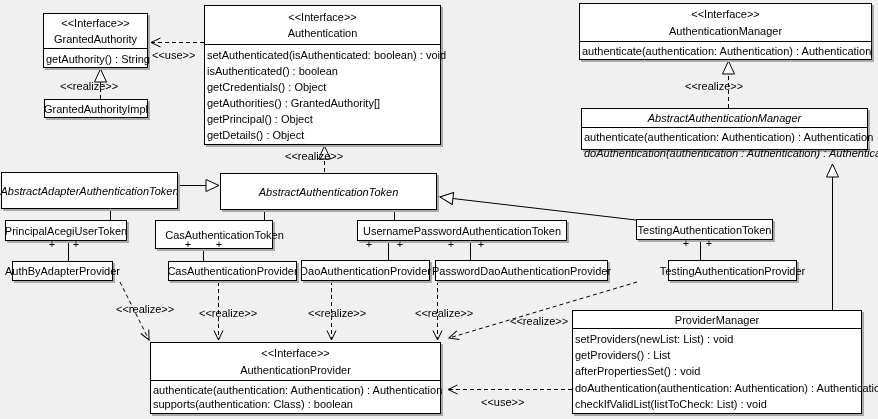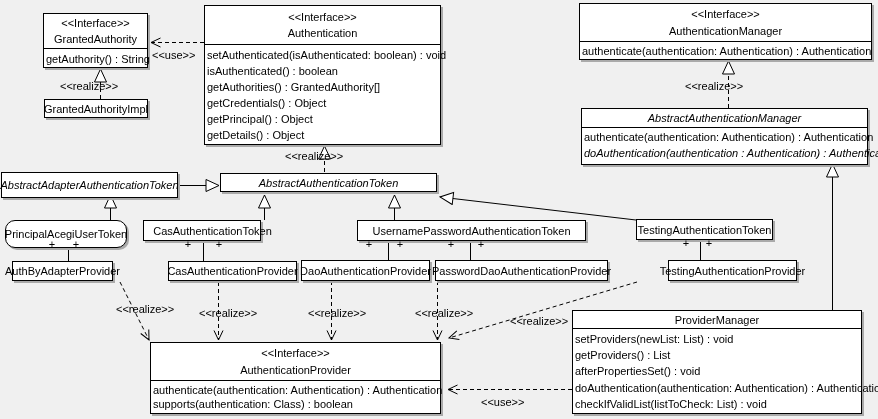--- a/index.html
+++ b/index.html
@@ -84,64 +84,64 @@
 </div>
 
 <div class="box" style="left:204px; top:5px; width:237px; height:140px;">
   <div class="title" style="height:38px;">
     <div>&lt;&lt;Interface&gt;&gt;</div>
     <div class="name">Authentication</div>
   </div>
   <div class="methods" style="height:100px;">
     <div class="method">setAuthenticated(isAuthenticated: boolean) : void</div>
     <div class="method">isAuthenticated() : boolean</div>
+    <div class="method">getCredentials() : Object</div>
     <div class="method">getAuthorities() : GrantedAuthority[]</div>
-    <div class="method">getCredentials() : Object</div>
     <div class="method">getPrincipal() : Object</div>
     <div class="method">getDetails() : Object</div>
   </div>
 </div>
 
 <div class="box" style="left:579px; top:3px; width:293px; height:57px;">
   <div class="title" style="height:37px;">
     <div>&lt;&lt;Interface&gt;&gt;</div>
     <div class="name">AuthenticationManager</div>
   </div>
   <div class="methods" style="height:18px;">
     <div class="method">authenticate(authentication: Authentication) : Authentication</div>
   </div>
 </div>
 
-<div class="box abstract" style="left:581px; top:108px; width:287px; height:57px;">
+<div class="box abstract" style="left:581px; top:108px; width:287px; height:42px;">
   <div class="title" style="height:18px;">
     <div class="name">AbstractAuthenticationManager</div>
   </div>
   <div class="methods" style="height:34px;">
     <div class="method">authenticate(authentication: Authentication) : Authentication</div>
     <div class="method italic">doAuthentication(authentication : Authentication) : Authentication</div>
   </div>
 </div>
 
-<div class="box abstract single" style="left:1px; top:172px; width:177px; height:26px;">
+<div class="box abstract single" style="left:1px; top:172px; width:177px; height:37px;">
   <div class="name">AbstractAdapterAuthenticationToken</div>
 </div>
 
-<div class="box abstract single" style="left:220px; top:173px; width:217px; height:19px;">
+<div class="box abstract single" style="left:220px; top:173px; width:217px; height:37px;">
   <div class="name">AbstractAuthenticationToken</div>
 </div>
 
-<div class="box single" style="left:5px; top:220px; width:122px; height:28px;border-radius:10px;">
+<div class="box single" style="left:5px; top:220px; width:122px; height:21px;">
   <div class="name">PrincipalAcegiUserToken</div>
 </div>
 
-<div class="box single" style="left:143px; top:220px; width:118px; height:21px;padding-left:21px;">
+<div class="box single" style="left:155px; top:220px; width:118px; height:29px;padding-left:21px;">
   <div class="name">CasAuthenticationToken</div>
 </div>
 
-<div class="box single" style="left:357px; top:220px; width:229px; height:21px;">
+<div class="box single" style="left:357px; top:220px; width:210px; height:21px;">
   <div class="name">UsernamePasswordAuthenticationToken</div>
 </div>
 
 <div class="box single" style="left:636px; top:219px; width:137px; height:21px;">
   <div class="name">TestingAuthenticationToken</div>
 </div>
 
 <div class="box single" style="left:12px; top:261px; width:101px; height:20px;">
   <div class="name">AuthByAdapterProvider</div>
 </div>

